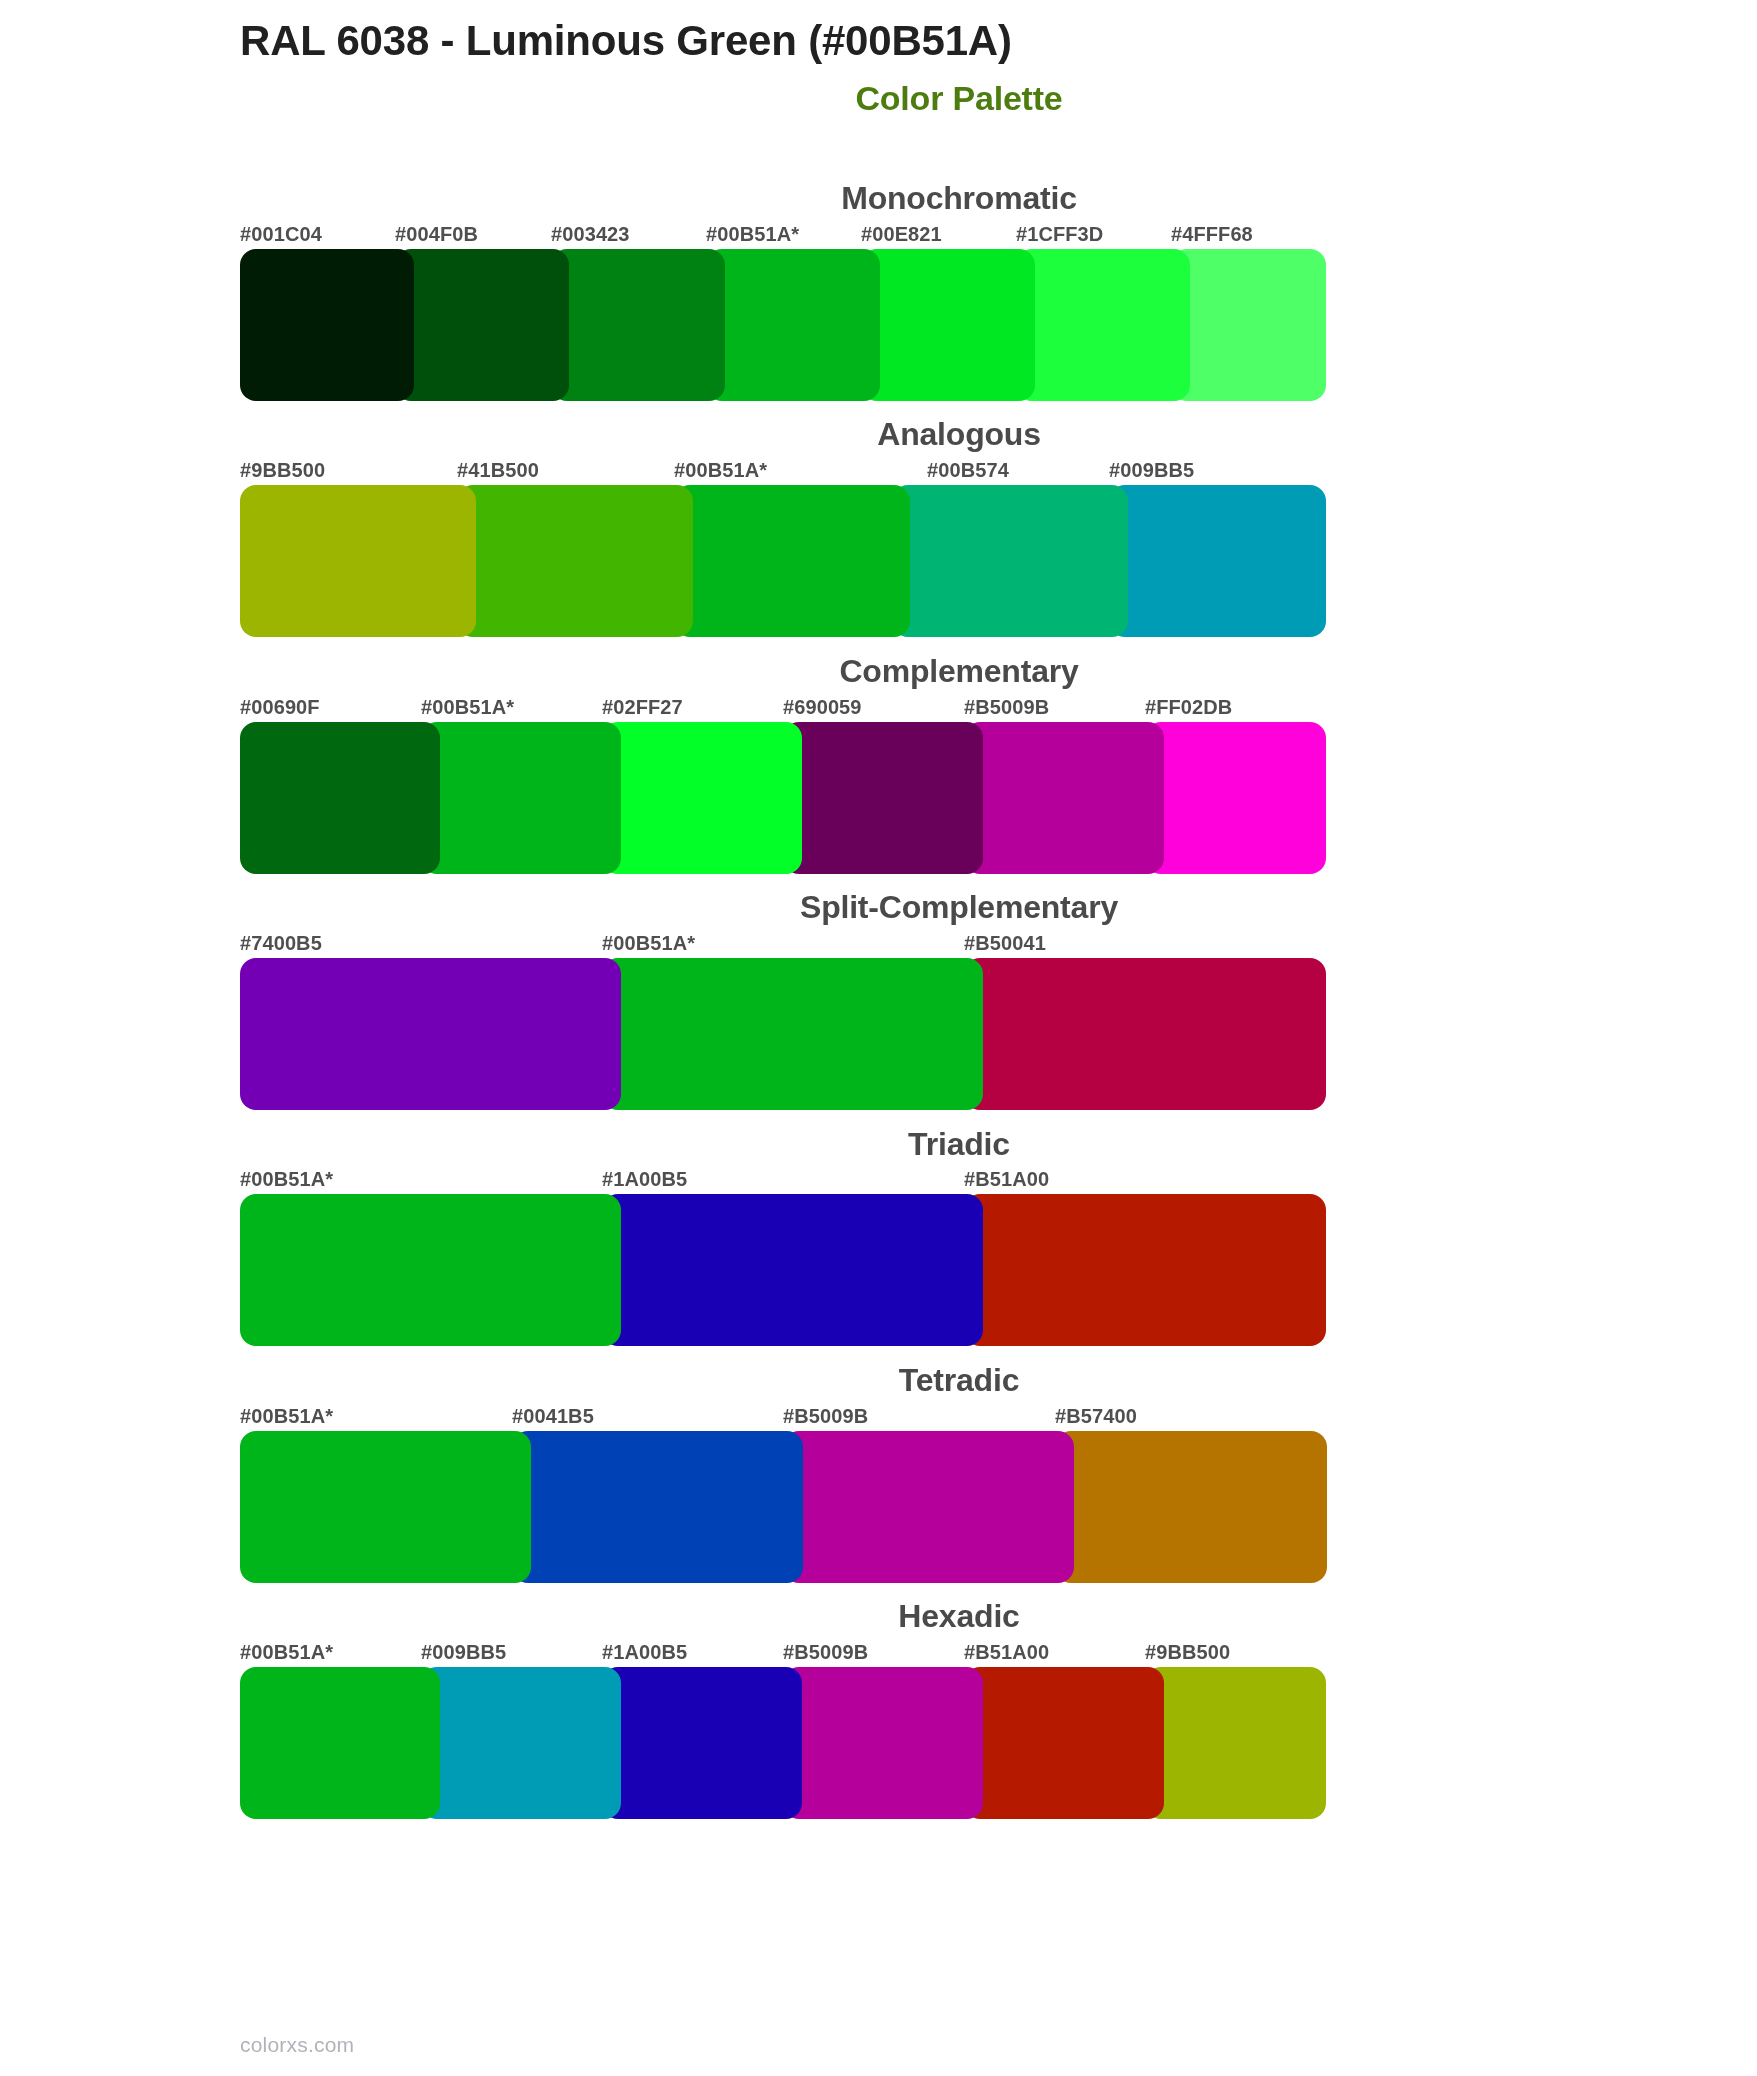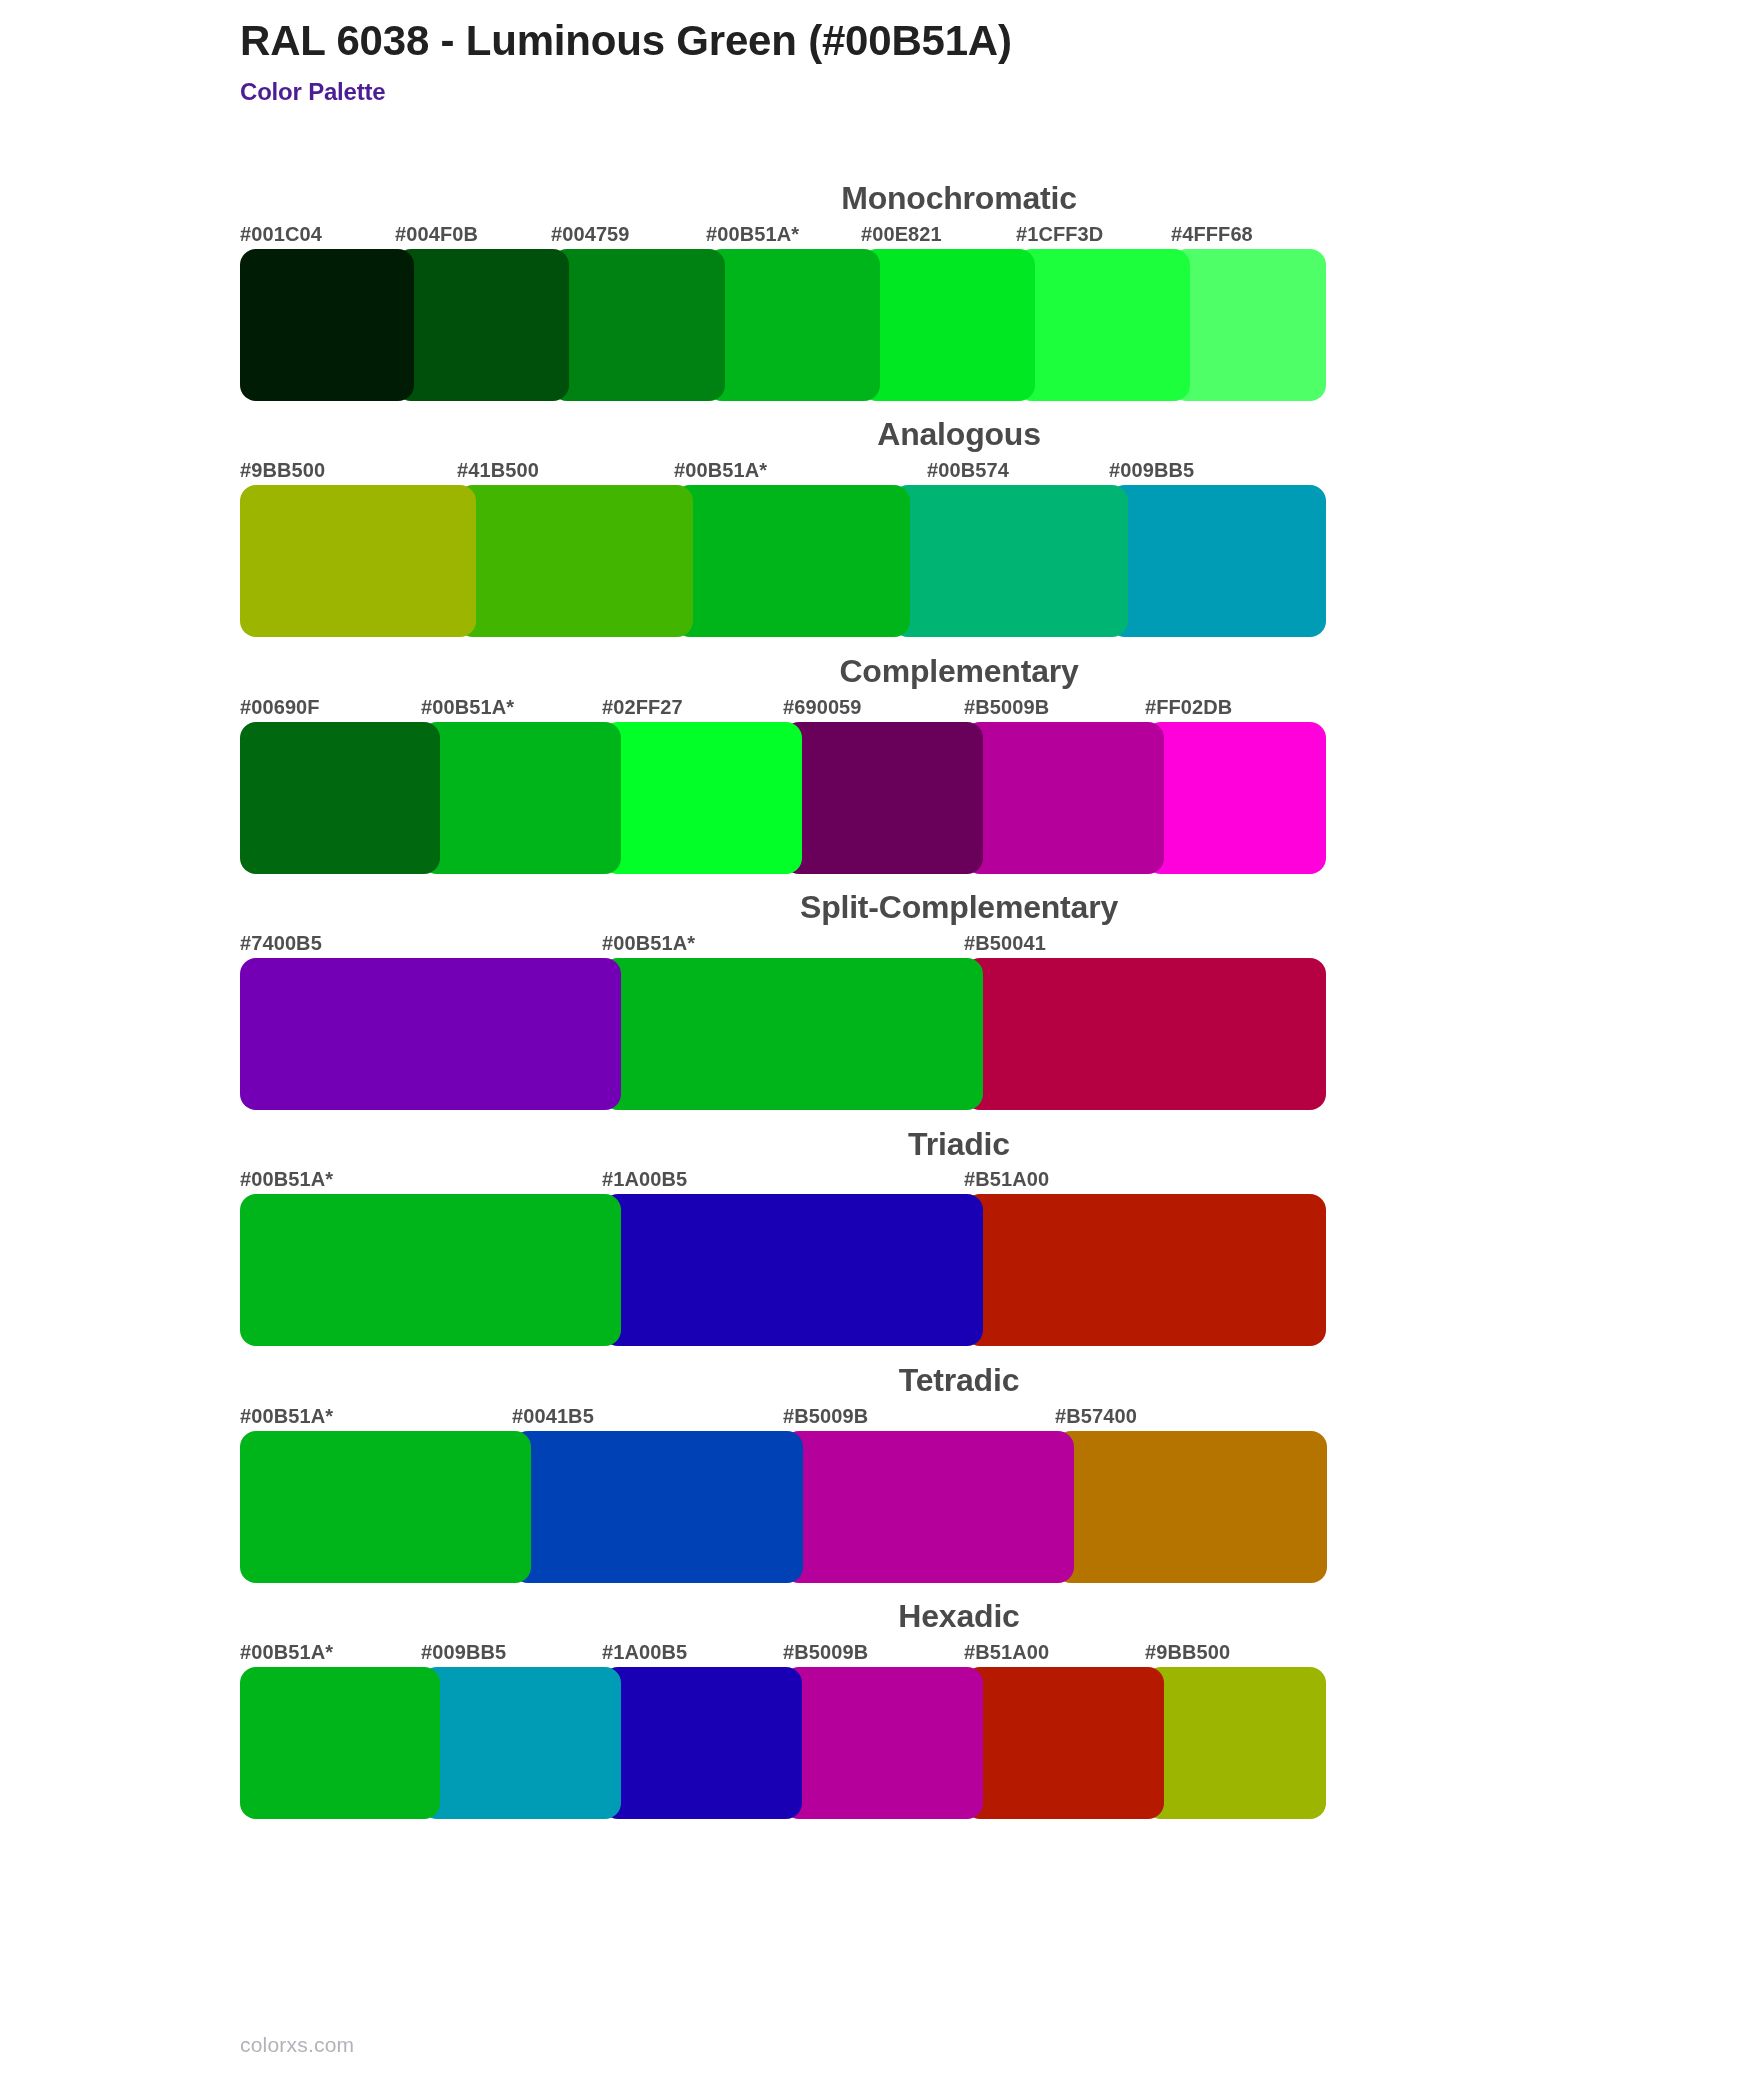--- a/index.html
+++ b/index.html
@@ -35,27 +35,28 @@
   .page-title {
     font-size: 42px;
     font-weight: 700;
     color: #212121;
     letter-spacing: -0.2px;
     line-height: 1.18;
     margin: 0;
     white-space: nowrap;
   }
   .page-subtitle {
-    font-size: 24px;
-    font-weight: 700;
-    color: #4c1d95;
+    font-size: 34px;
+    font-weight: 700;
+    color: #4d7c0f;
     letter-spacing: -0.2px;
     line-height: 1.2;
     margin: 12.8px 0 0 0;
     white-space: nowrap;
+    text-align: center;
   }
 
   
   .sections {
     position: absolute;
     left: 240px;
     top: 182px;
     width: 1438px;
     text-align: center;
   }
@@ -120,21 +121,21 @@
     <h1 class="page-title">RAL 6038 - Luminous Green (#00B51A)</h1>
     <h2 class="page-subtitle">Color Palette</h2>
   </div>
 
   <div class="sections" id="sections-root">
       <div class="section">
         <div class="section-title">Monochromatic</div>
         <div class="labels-row">
           <div class="swatch-label" style="left: 0px;">#001C04</div>
           <div class="swatch-label" style="left: 155px;">#004F0B</div>
-          <div class="swatch-label" style="left: 311px;">#004759</div>
+          <div class="swatch-label" style="left: 311px;">#003423</div>
           <div class="swatch-label" style="left: 466px;">#00B51A*</div>
           <div class="swatch-label" style="left: 621px;">#00E821</div>
           <div class="swatch-label" style="left: 776px;">#1CFF3D</div>
           <div class="swatch-label" style="left: 931px;">#4FFF68</div>
         </div>
         <div class="swatches-row">
           <div class="swatch" style="left: 0px; width: 174px; background: rgb(0, 28, 4); z-index: 7;"></div>
           <div class="swatch" style="left: 155px; width: 174px; background: rgb(0, 79, 11); z-index: 6;"></div>
           <div class="swatch" style="left: 311px; width: 174px; background: rgb(0, 130, 19); z-index: 5;"></div>
           <div class="swatch" style="left: 466px; width: 174px; background: rgb(0, 181, 26); z-index: 4;"></div>

